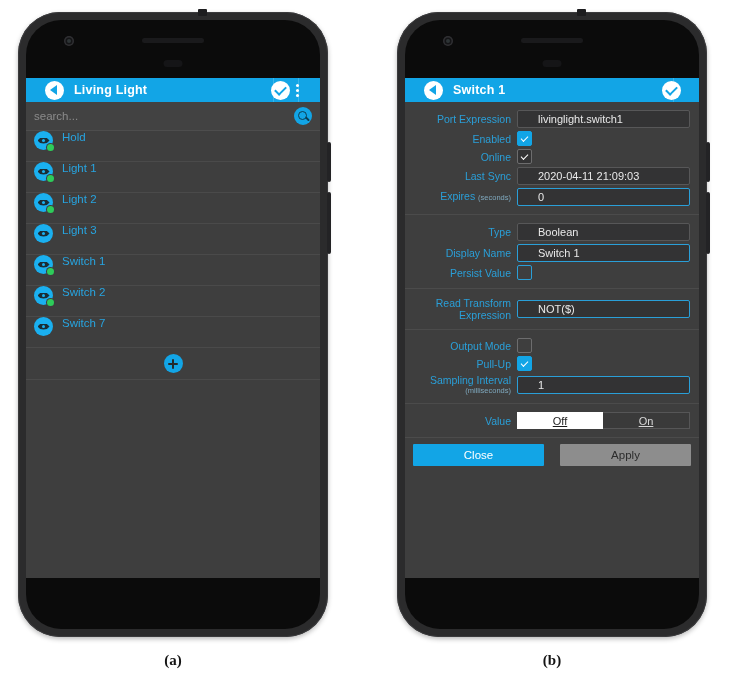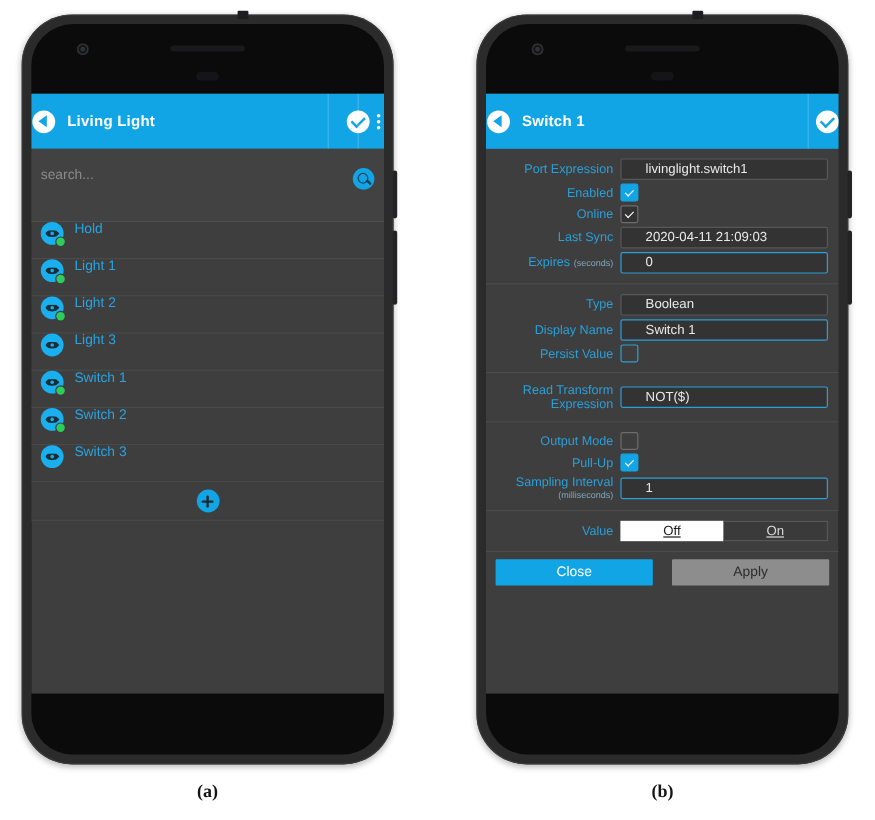--- a/index.html
+++ b/index.html
@@ -53,22 +53,22 @@
   }
 
   
   .screen{
     position:absolute;left:0;right:0;top:58px;height:500px;
     background:#3e3e3e;overflow:hidden;
   }
 
   
   .appbar{
-    height:46px;background:#12a5e6;display:flex;align-items:center;
-    padding:0 0;position:relative;
+    height:24px;background:#12a5e6;display:flex;align-items:center;
+    padding:0 18px;position:relative;
   }
   .appbar .title{
     color:#ffffff;font-size:12.5px;font-weight:bold;letter-spacing:.2px;
     margin-left:10px;flex:1;
   }
   .icon-btn{
     width:20px;height:20px;display:flex;align-items:center;justify-content:center;
     flex:0 0 auto;
   }
   .circ-white{
@@ -82,22 +82,22 @@
   .ck{
     width:9px;height:5px;border-left:2px solid #12a5e6;border-bottom:2px solid #12a5e6;
     transform:rotate(-45deg);margin-top:-2px;
   }
   .kebab{display:flex;flex-direction:column;gap:2px;align-items:center;margin-left:6px;margin-right:3px;}
   .kebab i{width:3px;height:3px;border-radius:50%;background:#fff;display:block;}
   .appbar-sep{position:absolute;top:0;bottom:0;width:1px;background:rgba(255,255,255,.18);}
 
   
   .searchrow{
-    height:28px;background:#424242;display:flex;align-items:flex-start;
-    padding:16px 8px;border-bottom:1px solid #4d4d4d;position:relative;
+    height:28px;background:#424242;display:flex;align-items:center;
+    padding:0 8px;border-bottom:1px solid #4d4d4d;position:relative;
   }
   .searchrow .ph{color:#8b8b8b;font-size:11.5px;flex:1;}
   .mag{
     width:18px;height:18px;border-radius:50%;background:#12a5e6;position:relative;flex:0 0 auto;
   }
   .mag:before{
     content:"";position:absolute;left:4px;top:4px;width:7px;height:7px;border-radius:50%;
     border:1.6px solid #0b3f55;
   }
   .mag:after{
@@ -297,21 +297,21 @@
                 <div class="dot"></div>
               </div>
               <div class="lbl">Switch 2</div>
             </div>
             <div class="list-item">
               <div class="port-ico">
                 <div class="disc"></div>
                 <div class="eye"></div>
                 <div class="pupil"></div>
               </div>
-              <div class="lbl">Switch 3</div>
+              <div class="lbl">Switch 7</div>
             </div>
           </div>
 
         <div class="add-row">
           <div class="plus"></div>
         </div>
 
       </div>
       <div class="below-app"></div>
     </div>

